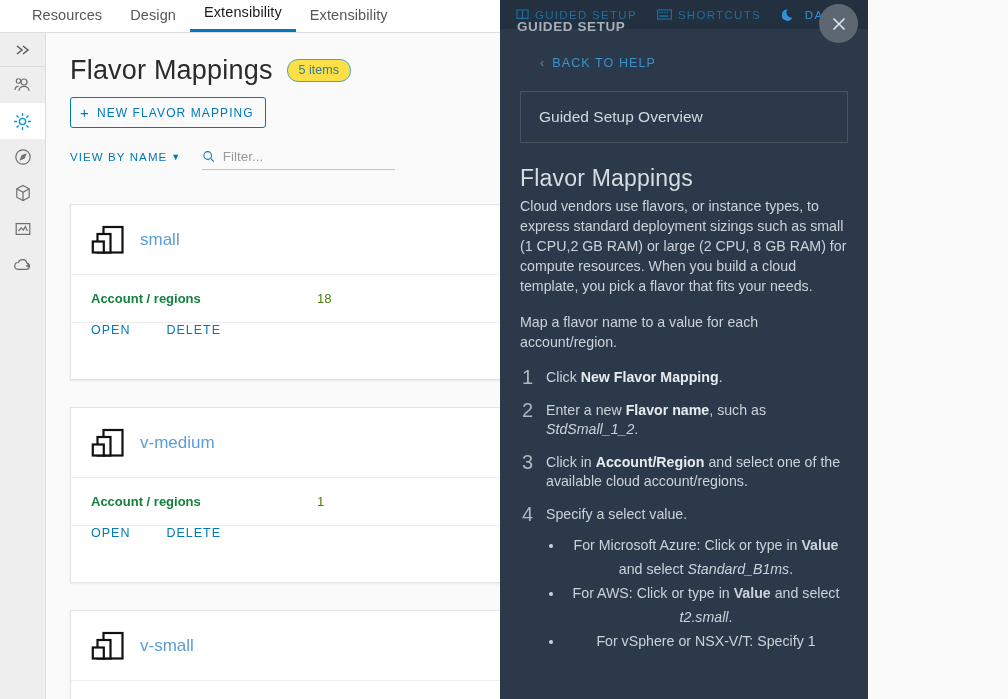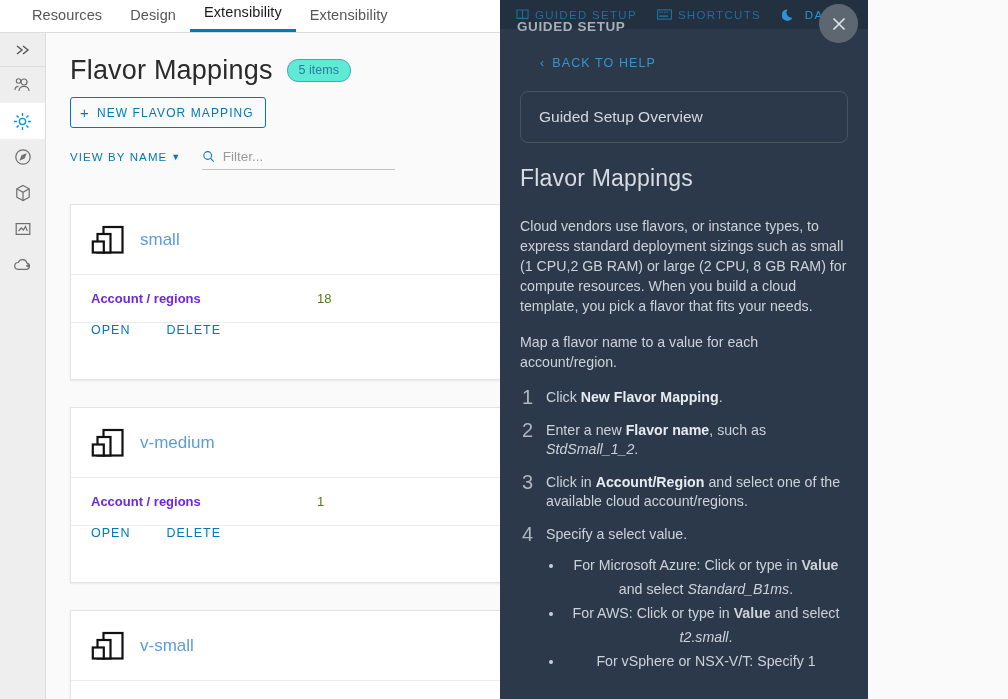--- a/index.html
+++ b/index.html
@@ -42,21 +42,21 @@
   
   .content {
     position: absolute; top: 33px; left: 46px; width: 594px; height: 666px;
     background: #fafafa;
   }
   .page-head { padding: 22px 0 0 24px; }
   .title-row { display: flex; align-items: center; gap: 14px; }
   .page-title { font-size: 27px; font-weight: 400; color: #2b2b2b; letter-spacing: .2px; }
   .badge {
     border: 1px solid #4aa3c7; border-radius: 11px; color: #2f7c9c;
-    font-size: 12.5px; padding: 3px 11px 4px 11px; background: #5eead4;
+    font-size: 12.5px; padding: 3px 11px 4px 11px; background: #fde047;
     white-space: nowrap;
   }
   .new-btn {
     margin-top: 11px; display: inline-flex; align-items: center; gap: 7px;
     border: 1px solid #0079b8; color: #0079b8; background: transparent;
     font-size: 12px; letter-spacing: 1.1px; padding: 7px 11px 7px 9px;
     border-radius: 3px; cursor: pointer; font-family: inherit;
   }
   .new-btn .plus { font-size: 15px; line-height: 1; color: #0079b8; }
 
@@ -93,21 +93,21 @@
   }
   .card-head {
     display: flex; align-items: center; gap: 15px; padding: 16px 20px;
     border-bottom: 1px solid #ededed; height: 70px;
   }
   .card-name { font-size: 17px; color: #5b9dd9; cursor: pointer; }
   .card-row {
     display: flex; align-items: center; padding: 0 20px; height: 48px;
     border-bottom: 1px solid #ededed;
   }
-  .card-row .k { font-size: 13px; font-weight: bold; color: #6d28d9; width: 226px; }
+  .card-row .k { font-size: 13px; font-weight: bold; color: #15803d; width: 226px; }
   .card-row .v { font-size: 13px; color: #4d7c0f; }
   .card-actions { display: flex; gap: 36px; padding: 0 20px; height: 56px; align-items: flex-start; }
   .card-actions a {
     font-size: 12.5px; letter-spacing: 1px; color: #0079b8;
     text-decoration: none; cursor: pointer;
   }
 
   
   .scrollbar {
     position: absolute; top: 160px; right: 0; width: 17px; height: 530px;
@@ -152,28 +152,28 @@
     border-radius: 50%; background: #5d6771; display: flex;
     align-items: center; justify-content: center; cursor: pointer;
   }
   .panel-body { position: absolute; top: 48px; left: 0; width: 368px; height: 651px; padding: 0 20px; }
   .back-link {
     display: flex; align-items: center; gap: 7px; font-size: 12.5px;
     letter-spacing: 1.1px; color: #3a93c9; cursor: pointer; padding: 8px 0 0 20px;
   }
   .overview-box {
     margin: 21px 0 0 0; border: 1px solid #485costs; border: 1px solid #47555f;
-    border-radius: 8px; padding: 16px 18px; font-size: 15.5px; color: #d3d9df;
+    border-radius: 1px; padding: 16px 18px; font-size: 15.5px; color: #d3d9df;
     cursor: pointer;
   }
   .help-h {
     margin-top: 22px; font-size: 23px; font-weight: 400; color: #d8dde3;
     letter-spacing: .2px;
   }
-  .help-p { margin-top: 24px; font-size: 14.2px; line-height: 20px; color: #ccd2d9; }
+  .help-p { margin-top: 4px; font-size: 14.2px; line-height: 20px; color: #ccd2d9; }
   .help-p.second { margin-top: 16px; }
   .steps { margin-top: 16px; }
   .step { display: flex; gap: 11px; margin-bottom: 14px; }
   .step-num {
     font-size: 20px; color: #aeb6be; min-width: 15px; text-align: center;
     line-height: 19px;
   }
   .step-txt { font-size: 14.2px; line-height: 19px; color: #ccd2d9; }
   .step-txt b { color: #e7ebef; }
   .step-txt i { font-style: italic; }

